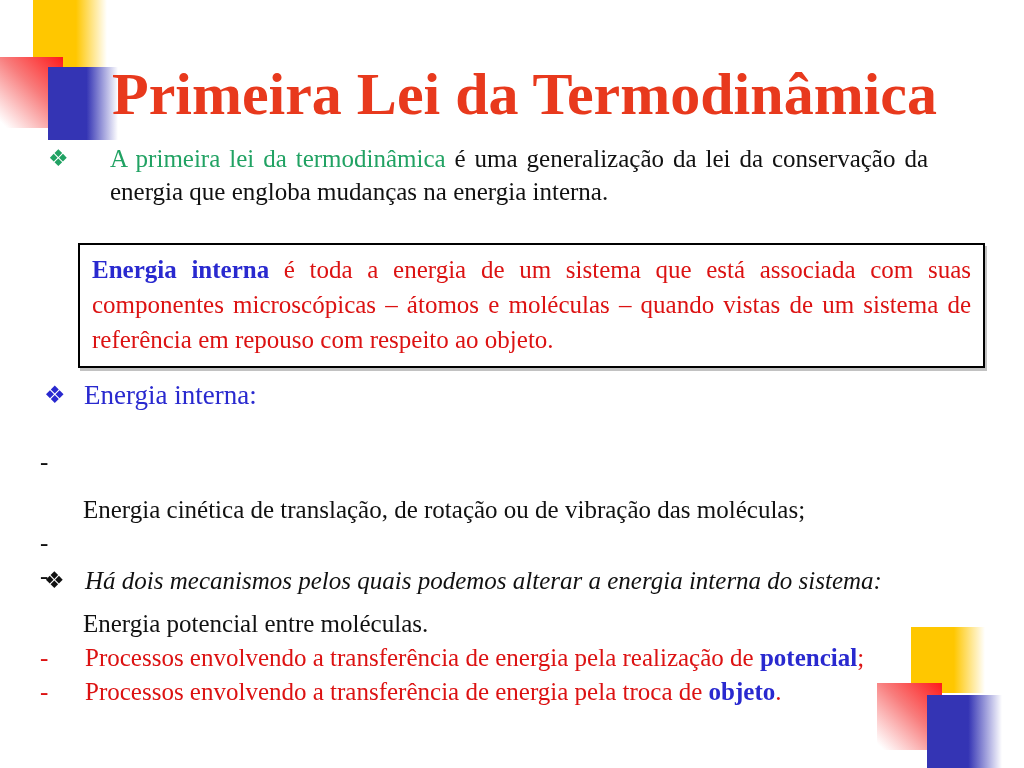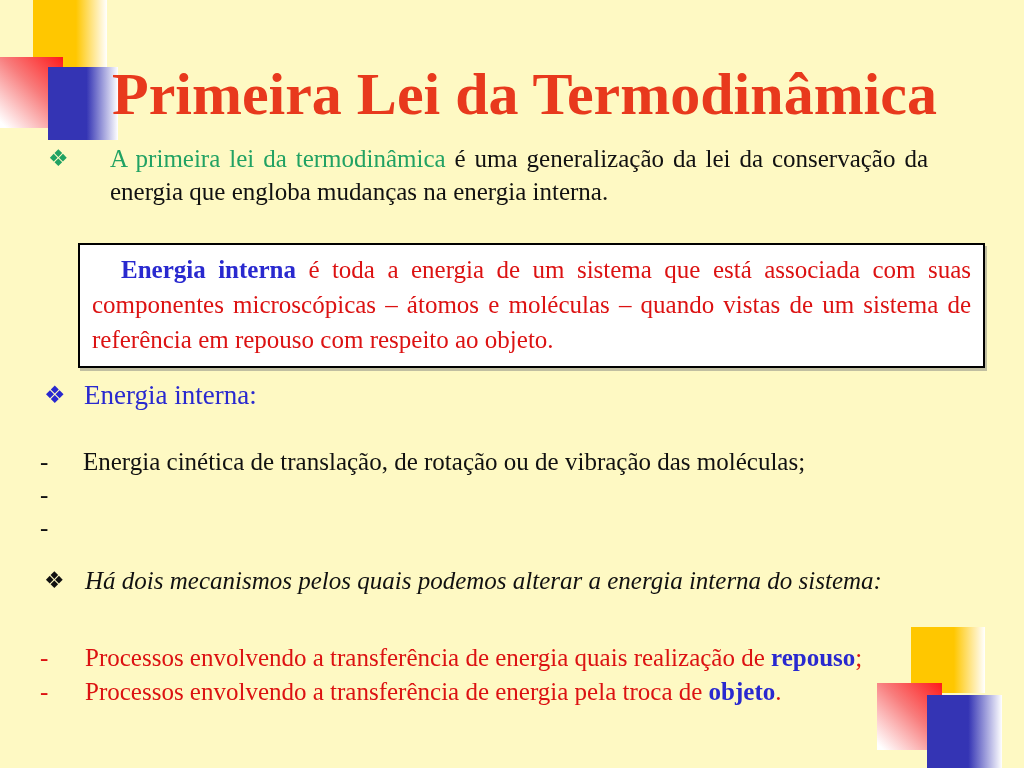--- a/index.html
+++ b/index.html
@@ -1,20 +1,20 @@
 <!DOCTYPE html>
 <html><head>
 <meta charset="utf-8">
 <style>
   html,body { margin:0; padding:0; background:#888; }
   .slide {
     position: relative;
     width: 1024px; height: 768px;
     margin: 0 auto;
-    background: #fef9c3;
+    background: #ffffff;
     overflow: hidden;
     font-family: "Liberation Serif", "DejaVu Serif", serif;
     color: #111111;
   }
   
   .sq { position: absolute; }
   .sq-yellow { background: linear-gradient(to right, #FFC700 0%, #FFC700 58%, #ffffff 100%); }
   .sq-red    { background: linear-gradient(225deg, #FF1A1A 0%, #F87C7C 45%, #ffffff 95%); }
   .sq-blue   { background: linear-gradient(to right, #3434B4 0%, #3434B4 55%, #ffffff 100%); }
   .tl-yellow { left:33px;  top:0;     width:74px; height:68px; }
@@ -46,32 +46,32 @@
 
   
   .defbox {
     position: absolute; left: 78px; top: 243px; width: 879px;
     border: 2px solid #000000;
     box-shadow: 2px 3px 0 rgba(120,120,120,0.45);
     padding: 7px 12px 9px 12px;
     font-size: 25px; line-height: 35px; text-align: justify;
     color: #DC1212; background: #ffffff;
   }
-  .defbox .lead { color: #2929CF; font-weight: bold; margin-left: 29px; }
+  .defbox .lead { color: #2929CF; font-weight: bold; }
 
   
   .heading2 { left: 44px; top: 377px; width: 700px; }
   .heading2 .marker { width: 40px; font-size: 24px; line-height: 36px; }
   .heading2 .htxt { font-size: 27px; line-height: 36px; font-weight: normal; color: #2929CF; }
 
   
   .dashlist { position: absolute; left: 40px; top: 445px; width: 900px; }
   .dashlist .ditem { display: flex; align-items: flex-start; }
   .dash { flex: 0 0 43px; font-size: 25px; line-height: 33px; color: #111111; }
-  .dtxt { font-size: 25px; line-height: 33px; color: #111111; }
+  .dtxt { font-size: 25px; line-height: 33px; color: #111111; margin-top: 48px; }
 
   
   .bullet3 { left: 44px; top: 564px; width: 890px; }
   .bullet3 .marker { width: 41px; }
   .bullet3 .btxt { width: 849px; color: #111111; font-style: italic; }
 
   
   .mechlist { position: absolute; left: 40px; top: 641px; width: 895px; }
   .mechlist .ditem { display: flex; align-items: flex-start; }
   .mechlist .dash { color: #DC1212; flex: 0 0 45px; }
@@ -104,32 +104,33 @@
   <div class="dashlist">
     <div class="ditem">
       <span class="dash">-</span>
       <span class="dtxt">Energia cinética de translação, de rotação ou de vibração das moléculas;</span>
     </div>
     <div class="ditem">
       <span class="dash">-</span>
     </div>
     <div class="ditem">
       <span class="dash">-</span>
+      <span class="dtxt">Energia potencial entre moléculas.</span>
     </div>
   </div>
 
   <div class="row bullet3">
     <span class="marker m-black">❖</span>
     <div class="btxt">Há dois mecanismos pelos quais podemos alterar a energia interna do sistema:</div>
   </div>
 
   <div class="mechlist">
     <div class="ditem">
       <span class="dash">-</span>
-      <div class="mtxt"><span>Processos envolvendo a transferência de energia quais realização de </span><span class="kw">repouso</span><span>;</span></div>
+      <div class="mtxt"><span>Processos envolvendo a transferência de energia pela realização de </span><span class="kw">potencial</span><span>;</span></div>
     </div>
     <div class="ditem">
       <span class="dash">-</span>
       <div class="mtxt"><span>Processos envolvendo a transferência de energia pela troca de </span><span class="kw">objeto</span><span>.</span></div>
     </div>
   </div>
 
   <div class="sq sq-yellow br-yellow"></div>
   <div class="sq sq-red br-red"></div>
   <div class="sq sq-blue br-blue"></div>

